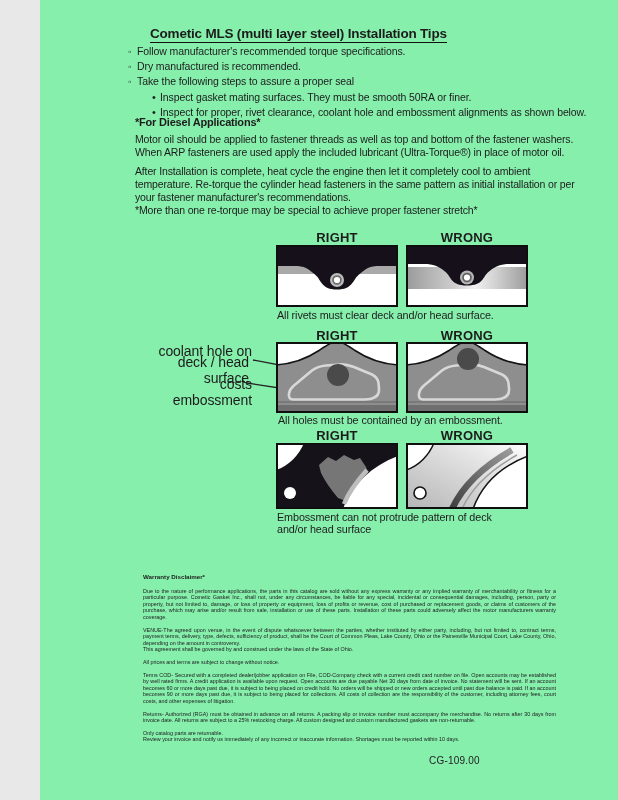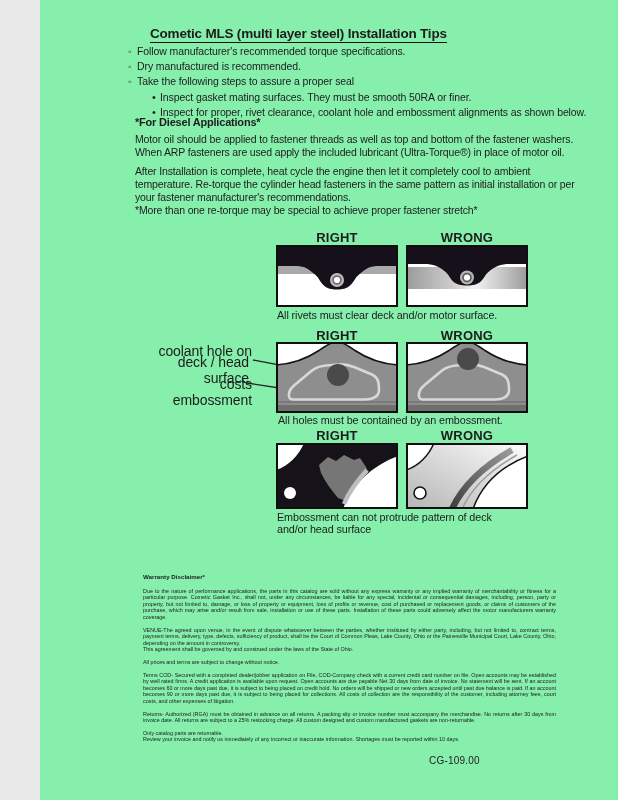--- a/index.html
+++ b/index.html
@@ -67,21 +67,21 @@
     </defs>
     <rect width="122" height="62" fill="#ffffff"></rect>
     <rect y="22" width="122" height="22" fill="url(#g1w)"></rect>
     <path d="M0,0 H122 V19 H104 C94,19 90,21 83,26.5 C76,32 78,40.5 61,40.5 C44,40.5 46,32 39,26.5 C32,21 28,19 18,19 H0 Z" fill="#15101a"></path>
     <circle cx="61" cy="32.5" r="7" fill="#b5b5b5"></circle>
     <circle cx="61" cy="32.5" r="4.8" fill="#5f5f5f"></circle>
     <circle cx="61" cy="32.5" r="3.1" fill="#ffffff"></circle>
     <rect x="1" y="1" width="120" height="60" fill="none" stroke="#0f0f0f" stroke-width="2"></rect>
   </svg>
 
-  <div class="abs fig-caption" style="left:237px;top:310px;">All rivets must clear deck and/or motor surface.</div>
+  <div class="abs fig-caption" style="left:237px;top:310px;">All rivets must clear deck and/or head surface.</div>
 
   <div class="abs fig-label" style="left:236px;top:328px;">RIGHT</div>
   <div class="abs fig-label" style="left:366px;top:328px;">WRONG</div>
 
   <div class="abs side-label" style="left:100px;top:343px;">coolant hole on</div>
   <div class="abs side-label" style="left:97px;top:354px;">deck / head surface</div>
   <div class="abs side-label" style="left:100px;top:376px;">costs embossment</div>
 
   <svg class="abs" style="left:205px;top:352px;" width="100" height="42" viewBox="0 0 100 42">
     <line x1="8" y1="8" x2="92" y2="24" stroke="#222" stroke-width="1.3"></line>

